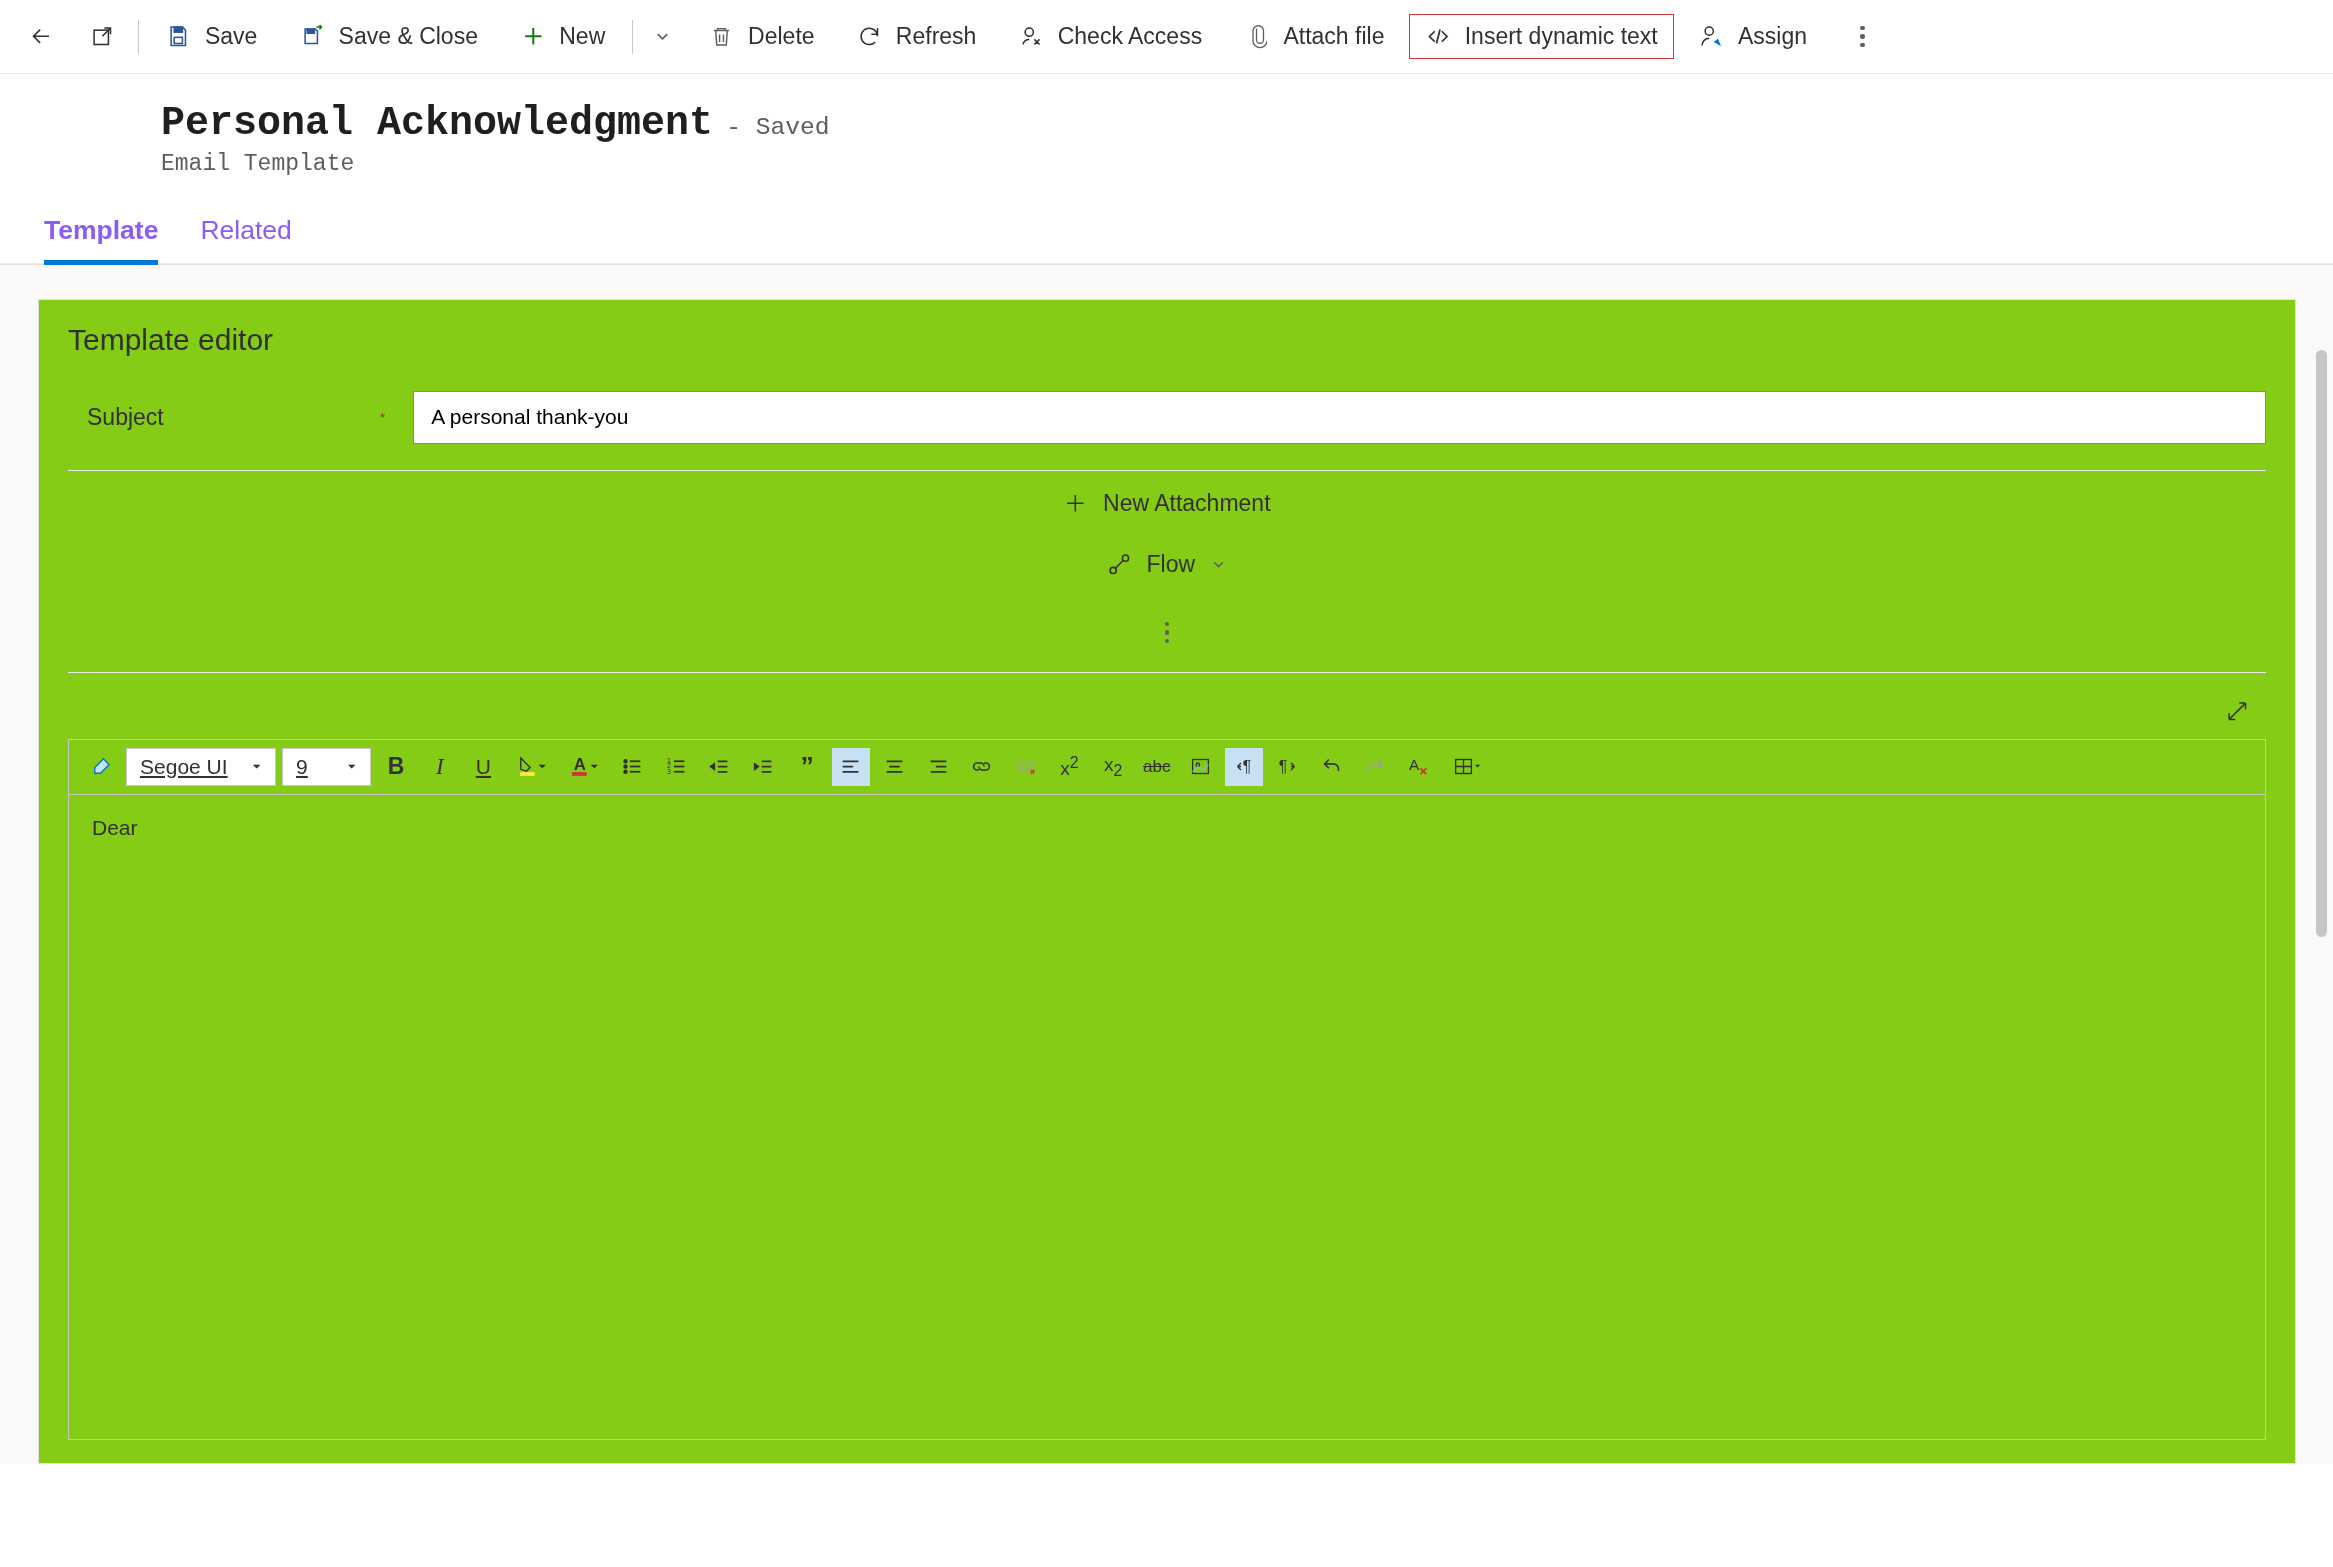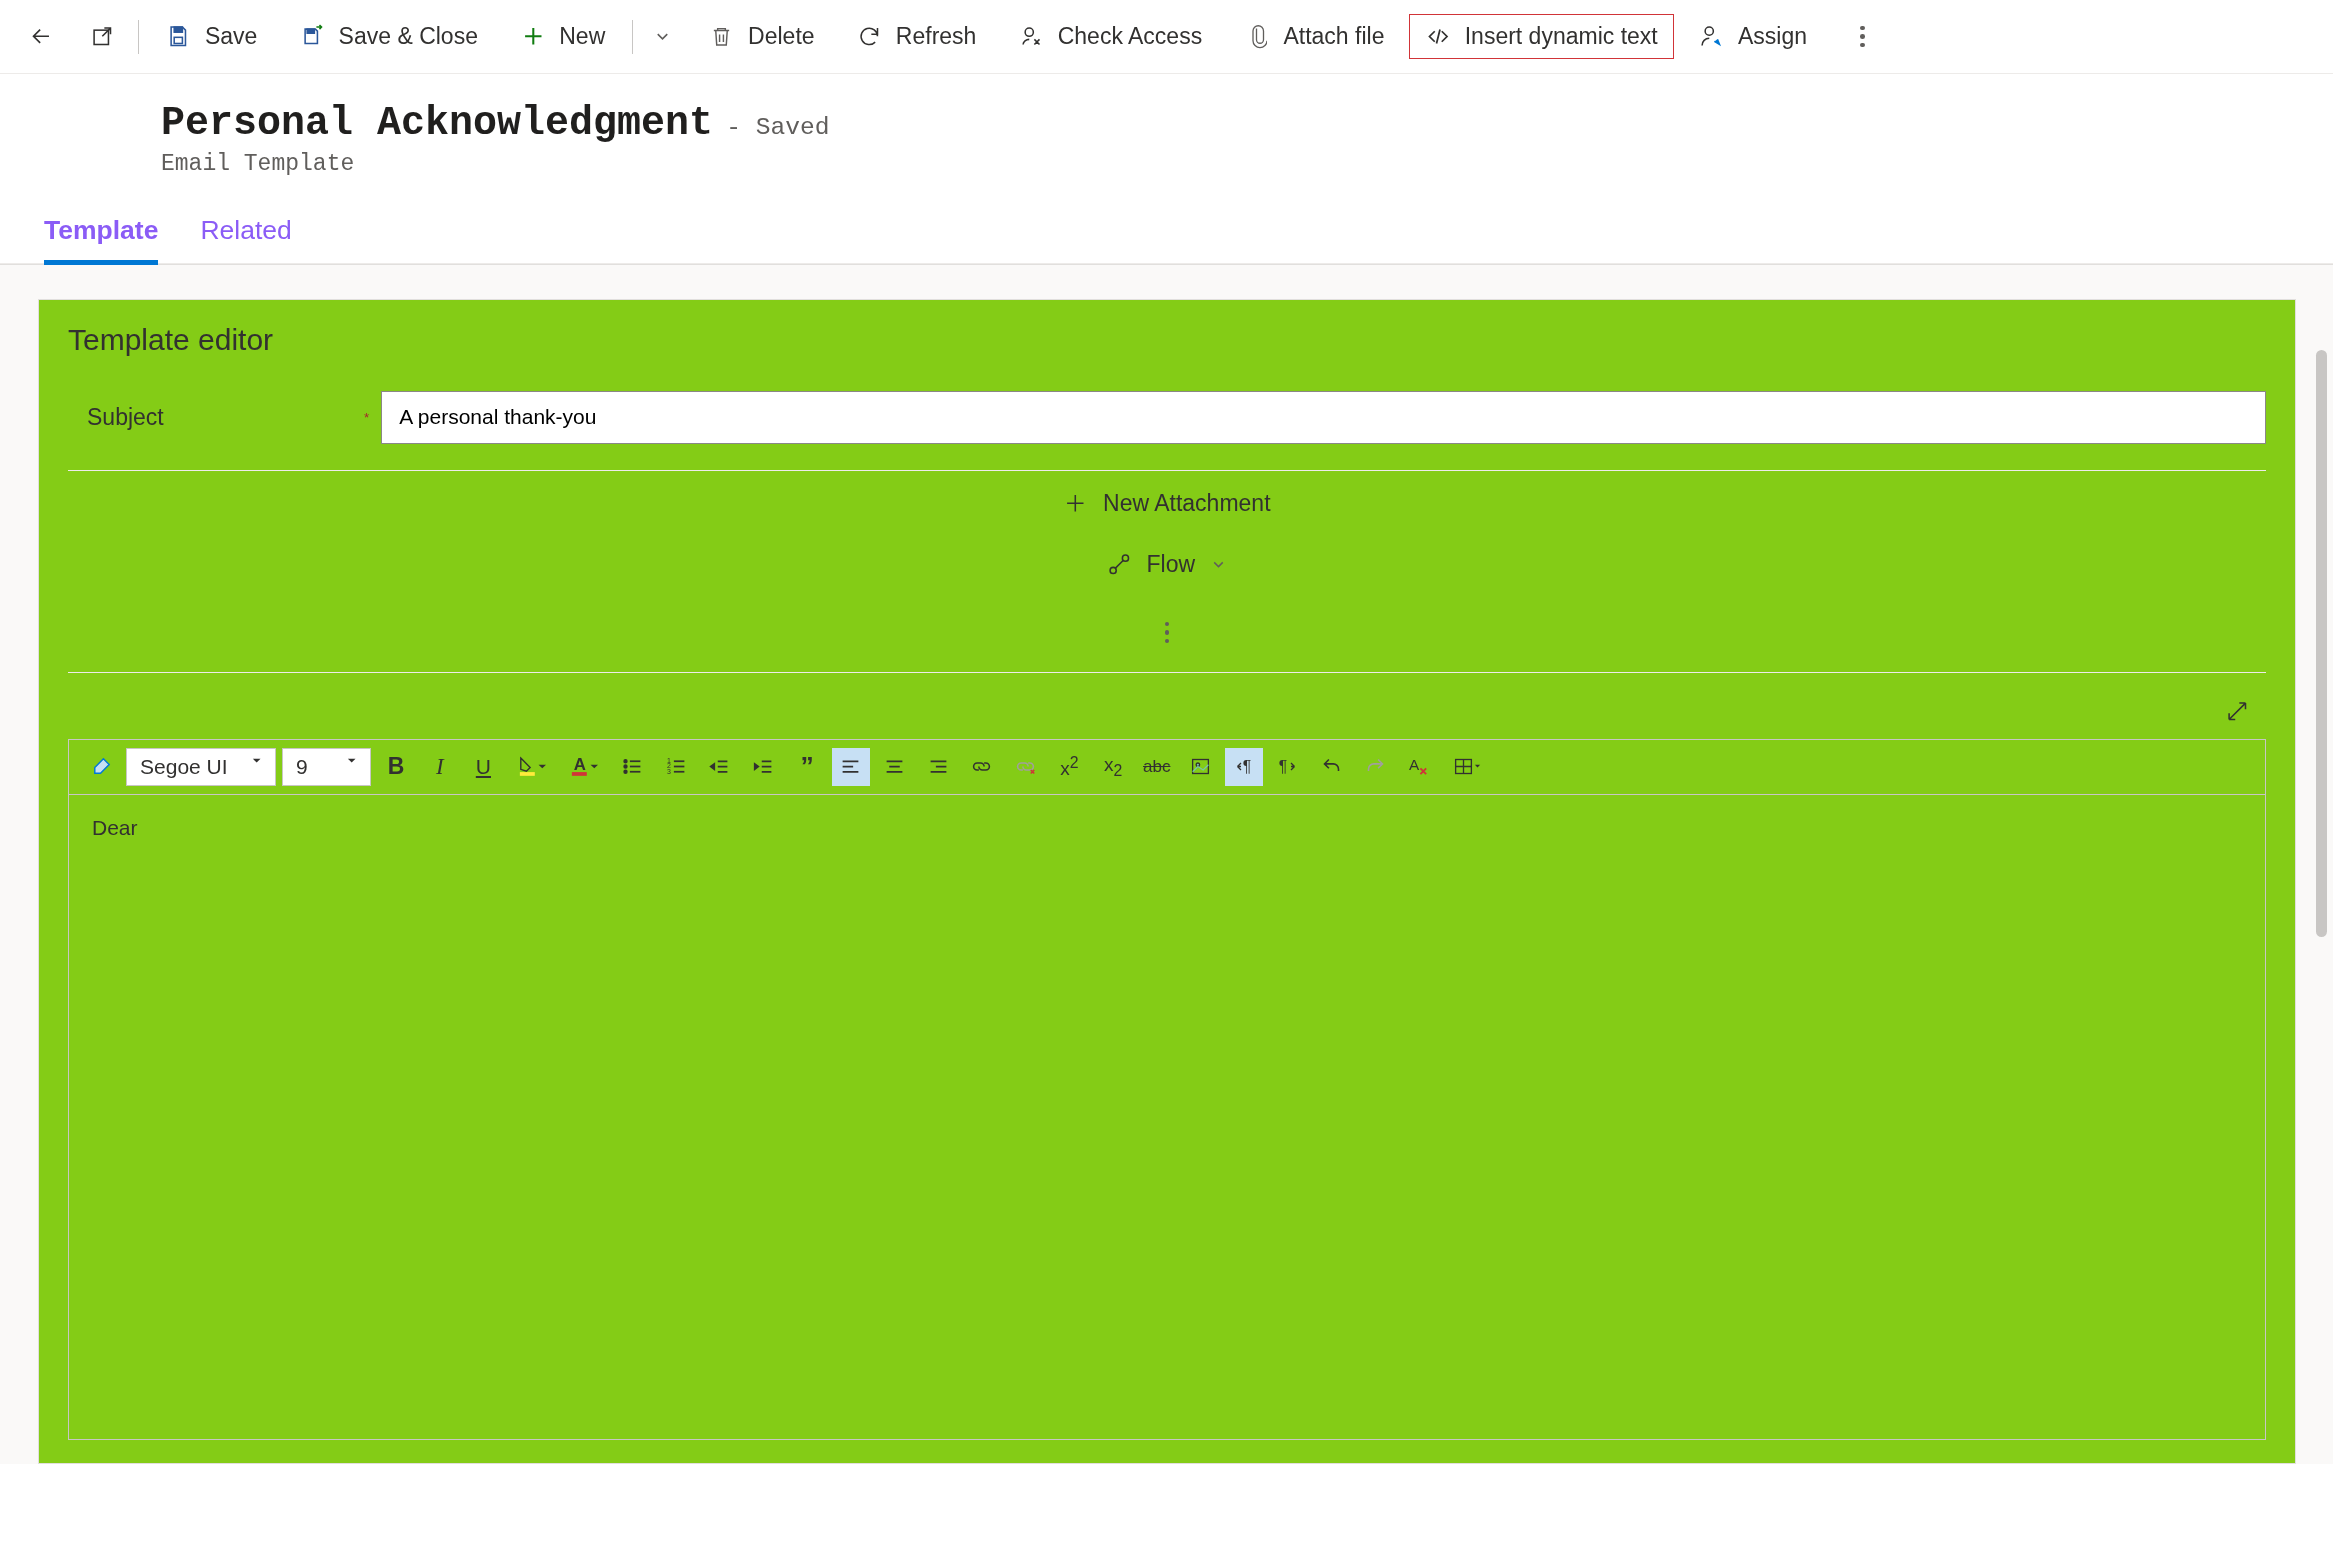--- a/index.html
+++ b/index.html
@@ -55,42 +55,42 @@
     
     
     .content { padding: 34px 38px 0 38px; background:#faf9f8; border-top:1.9px solid #e1dfdd; margin-top:0;}
     .card {
       border: 0.9px solid #e1dfdd;
       background: #84cc16;
       padding: 23px 29px;
     }
     .card-title { font-size: 30px; color:#323130; margin-bottom: 26.5px; font-weight:400;}
     
-    .field-row { display:flex; align-items:center; gap: 12px; padding: 7.6px 0 26.5px; border-bottom: 0.9px solid #edebe9; }
+    .field-row { display:flex; align-items:center; gap: 28px; padding: 7.6px 0 26.5px; border-bottom: 0.9px solid #edebe9; }
     .field-label { font-size: 23px; color:#323130; width: 246px; padding-left: 19px;}
     .field-required { color:#a4262c; margin-left: 38px; }
     .field-input {
       flex:1; border:0.9px solid #8a8886; padding: 13.2px 17px; font-size: 21px;
       font-family:inherit;
     }
     
     .subcommands { display:flex; justify-content:flex-end; align-items:center; gap: 34px; padding: 19px 0; border-bottom:0.9px solid #edebe9;flex-direction:column;}
     .sub-btn { display:inline-flex; align-items:center; gap:15px; font-size:23px; cursor:pointer; background:none; border:none; color:#323130;}
     
     .expand-row { display:flex; justify-content:flex-end; padding: 19px 9.5px 9.5px; }
     
     
     .rte { border:0.9px solid #c8c6c4; }
     .rte-toolbar {
       display:flex; align-items:center; gap:5.7px; padding: 7.6px 13.2px;
       border-bottom:0.9px solid #c8c6c4; flex-wrap: nowrap;
     }
     .rte-select {
       border:0.9px solid #c8c6c4; padding:5.7px 13.2px; font-size:21px;
-      display:inline-flex; gap:23px; cursor:pointer; background:#fff;
+      display:inline-flex; align-items:center; gap:23px; cursor:pointer; background:#fff;text-decoration:underline;
     }
     .rte-btn {
       width:38px; height:38px; display:inline-flex; align-items:center; justify-content:center;
       cursor:pointer; background:none; border:none; color:#323130;
     }
     .rte-btn.active { background:#c7e0f4; }
     .rte-body { padding: 21px 23px; font-size:21px; min-height: 644px; }
     
     svg { display:block; }
     

